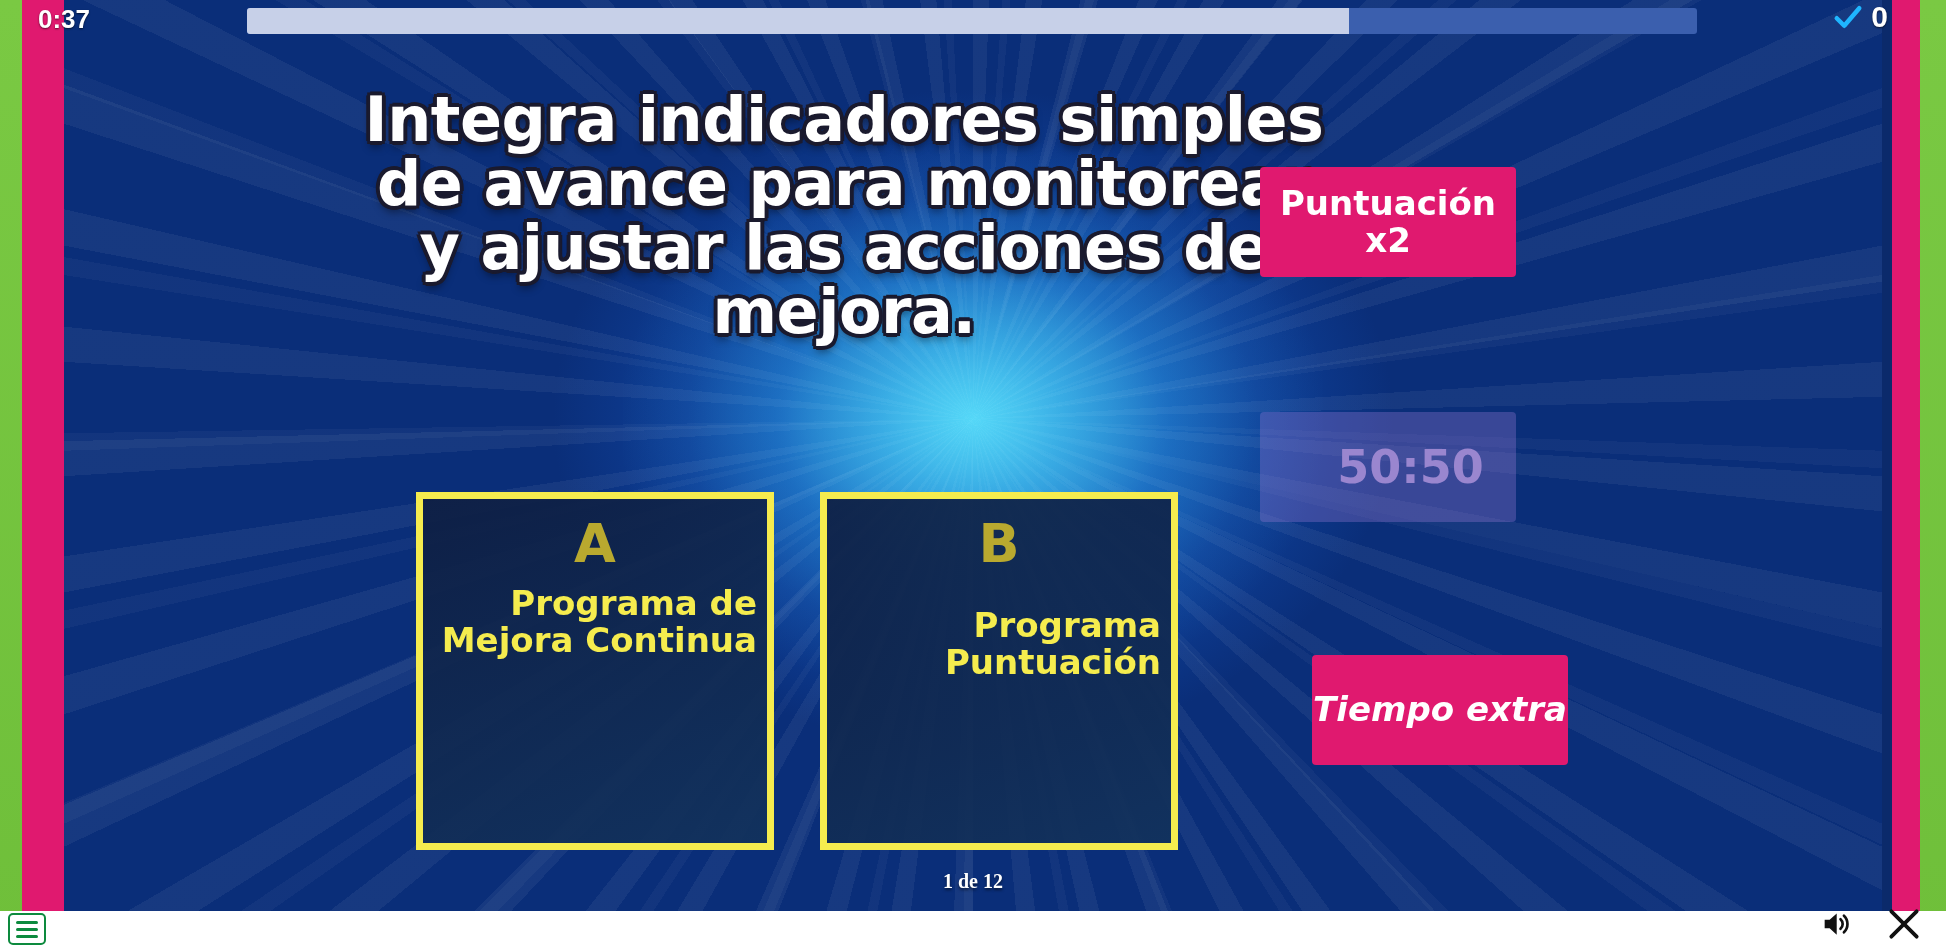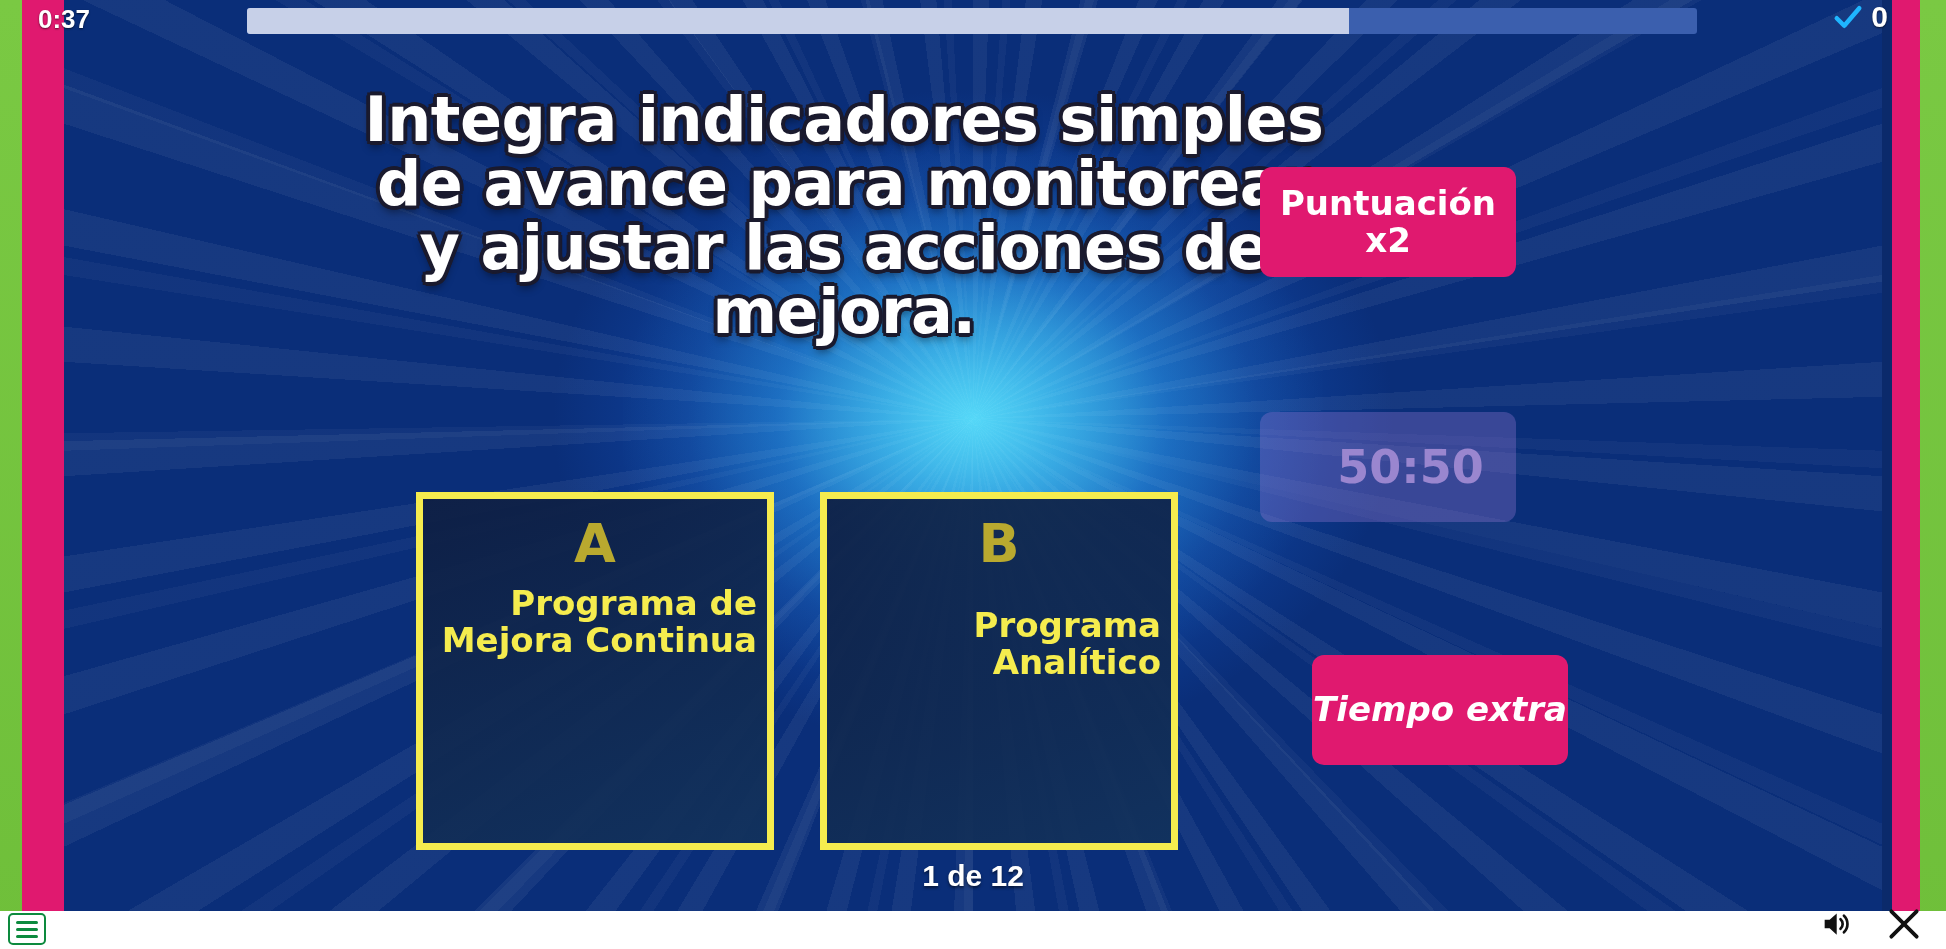--- a/index.html
+++ b/index.html
@@ -169,21 +169,21 @@
     color: #f5ec4e;
     text-align: right;
     padding: 0 10px;
   }
   .card-b .answer-text { padding-top: 22px; }
 
   
   .powerup {
     position: absolute;
     width: 256px; height: 110px;
-    border-radius: 12px;
+    border-radius: 4px;
     display: flex; align-items: center; justify-content: center;
     text-align: center;
     font-family: "DejaVu Sans", sans-serif;
     font-weight: 700;
     font-size: 34px;
     line-height: 1.1;
     color: #ffffff;
     cursor: pointer;
     z-index: 25;
   }
@@ -194,23 +194,23 @@
     color: #9a86cf;
     font-size: 46px;
     padding-left: 45px;
   }
   .pu-time { left: 1248px; top: 655px; background: #e0196f; font-style: italic; }
 
   
   .pager {
     position: absolute; left: 0; right: 0; bottom: 18px;
     text-align: center;
-    font-family: Liberation Sans, sans-serif;
-    font-weight: 700;
-    font-size: 30px;
+    font-family: Liberation Serif, serif;
+    font-weight: 700;
+    font-size: 20px;
     color: #ffffff;
     text-shadow: 0 2px 3px rgba(0,0,0,.55);
     z-index: 30;
   }
   .menu-btn {
     position: absolute; left: 8px; bottom: 4px;
     width: 38px; height: 32px;
     border: 2px solid #0d8a3e;
     border-radius: 5px;
     display: flex; flex-direction: column; justify-content: center; gap: 4px;
@@ -241,21 +241,21 @@
 
     <div class="question">Integra indicadores simples de avance para monitorear y ajustar las acciones de mejora.</div>
 
     <div class="answers">
       <div class="answer-card card-a">
         <div class="answer-letter">A</div>
         <div class="answer-text">Programa de Mejora Continua</div>
       </div>
       <div class="answer-card card-b">
         <div class="answer-letter">B</div>
-        <div class="answer-text">Programa Analítico</div>
+        <div class="answer-text">Programa Puntuación</div>
       </div>
     </div>
 
     <div class="powerup pu-score">Puntuación x2</div>
     <div class="powerup pu-fifty">50:50</div>
     <div class="powerup pu-time">Tiempo extra</div>
 
     <div class="pager">1 de 12</div>
   </div>
 

